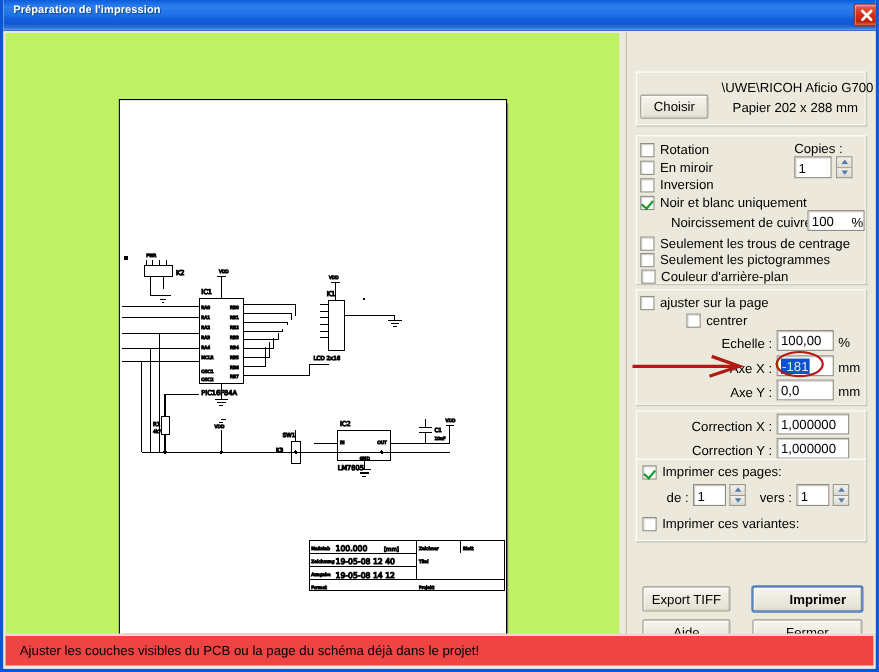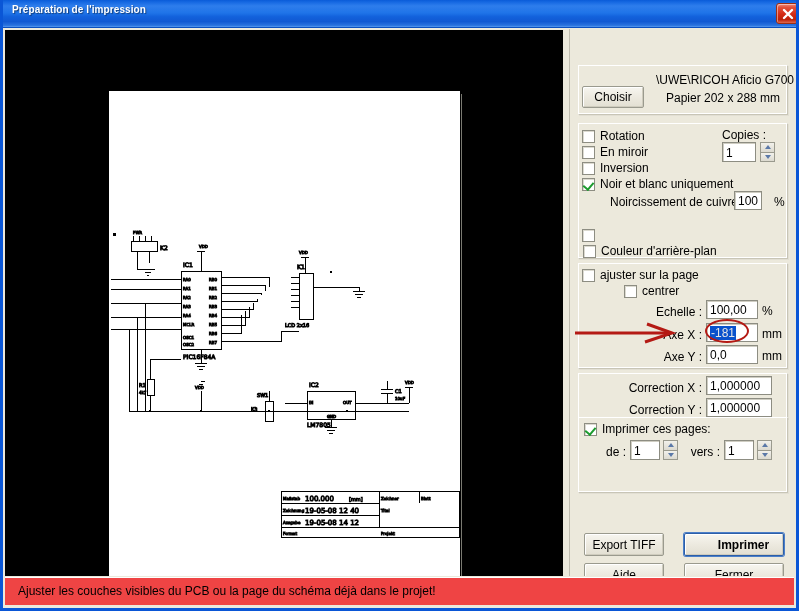--- a/index.html
+++ b/index.html
@@ -52,21 +52,21 @@
   #client {
     position: absolute; left: 0; top: 29px;
     width: 793px; height: 579px;
     background: #ECE9DC;
   }
 
   
   #preview-pane {
     position: absolute; left: 2px; top: 1px;
     width: 558px; height: 546px;
-    background: #000000;
+    background: #bef264;
     overflow: hidden;
   }
   #page-shadow {
     position: absolute; left: 107px; top: 64px;
     width: 350px; height: 506px;
     background: #7A7A72;
   }
   #page-sheet {
     position: absolute; left: 103px; top: 60px;
     width: 353px; height: 508px;
@@ -388,25 +388,30 @@
       <div class="cb-row" style="left:12px; top:132px;">
         <span class="cb"></span>
         <span class="cb-label">Inversion</span>
       </div>
       <div class="cb-row" style="left:12px; top:148px;">
         <span class="cb checked"></span>
         <span class="cb-label">Noir et blanc uniquement</span>
       </div>
 
       <div class="lbl lbl-r" style="left:40px; top:166px; width:120px;">Noircissement de cuivre:</div>
-      <div class="tf" style="left:164px; top:162px; width:28px; height:19px;">100</div>
+      <div class="tf" style="left:164px; top:162px; width:52px; height:19px;">100</div>
       <div class="lbl" style="left:204px; top:166px;">%</div>
 
+      <div class="cb-row" style="left:12px; top:185px;">
+        <span class="cb"></span>
+        <span class="cb-label">Seulement les trous de centrage</span>
+      </div>
       <div class="cb-row" style="left:12px; top:200px;">
         <span class="cb"></span>
+        <span class="cb-label">Seulement les pictogrammes</span>
       </div>
       <div class="cb-row" style="left:13px; top:215px;">
         <span class="cb"></span>
         <span class="cb-label">Couleur d'arrière-plan</span>
       </div>
 
       <div class="lbl" style="left:152px; top:99px;">Copies :</div>
       <div class="tf" style="left:152px; top:113px; width:34px; height:20px;">1</div>
       <div class="spin" style="left:190px; top:113px;">
         <div class="up">
@@ -465,20 +470,24 @@
       <div class="lbl lbl-r" style="left:114px; top:416px; width:36px;">vers :</div>
       <div class="tf" style="left:154px; top:411px; width:30px; height:20px;">1</div>
       <div class="spin" style="left:187px; top:411px;">
         <div class="up">
             <i></i>
           </div>
         <div class="down">
             <i></i>
           </div>
       </div>
+      <div class="cb-row" style="left:14px; top:440px;">
+        <span class="cb"></span>
+        <span class="cb-label">Imprimer ces variantes:</span>
+      </div>
 
       <div class="btn" id="btn-export">Export TIFF</div>
       <div class="btn btn-default" id="btn-imprimer">Imprimer</div>
       <div class="btn" id="btn-aide">Aide</div>
       <div class="btn" id="btn-fermer">Fermer</div>
     </div>
 
     <svg id="annot-arrow" width="110" height="28" viewBox="0 0 110 28">
       <path d="M2 13 H96" stroke="#B41A14" stroke-width="3" fill="none"></path>
       <path d="M74 4 L99 13 L72 22" stroke="#B41A14" stroke-width="3" fill="none" stroke-linejoin="miter"></path>

